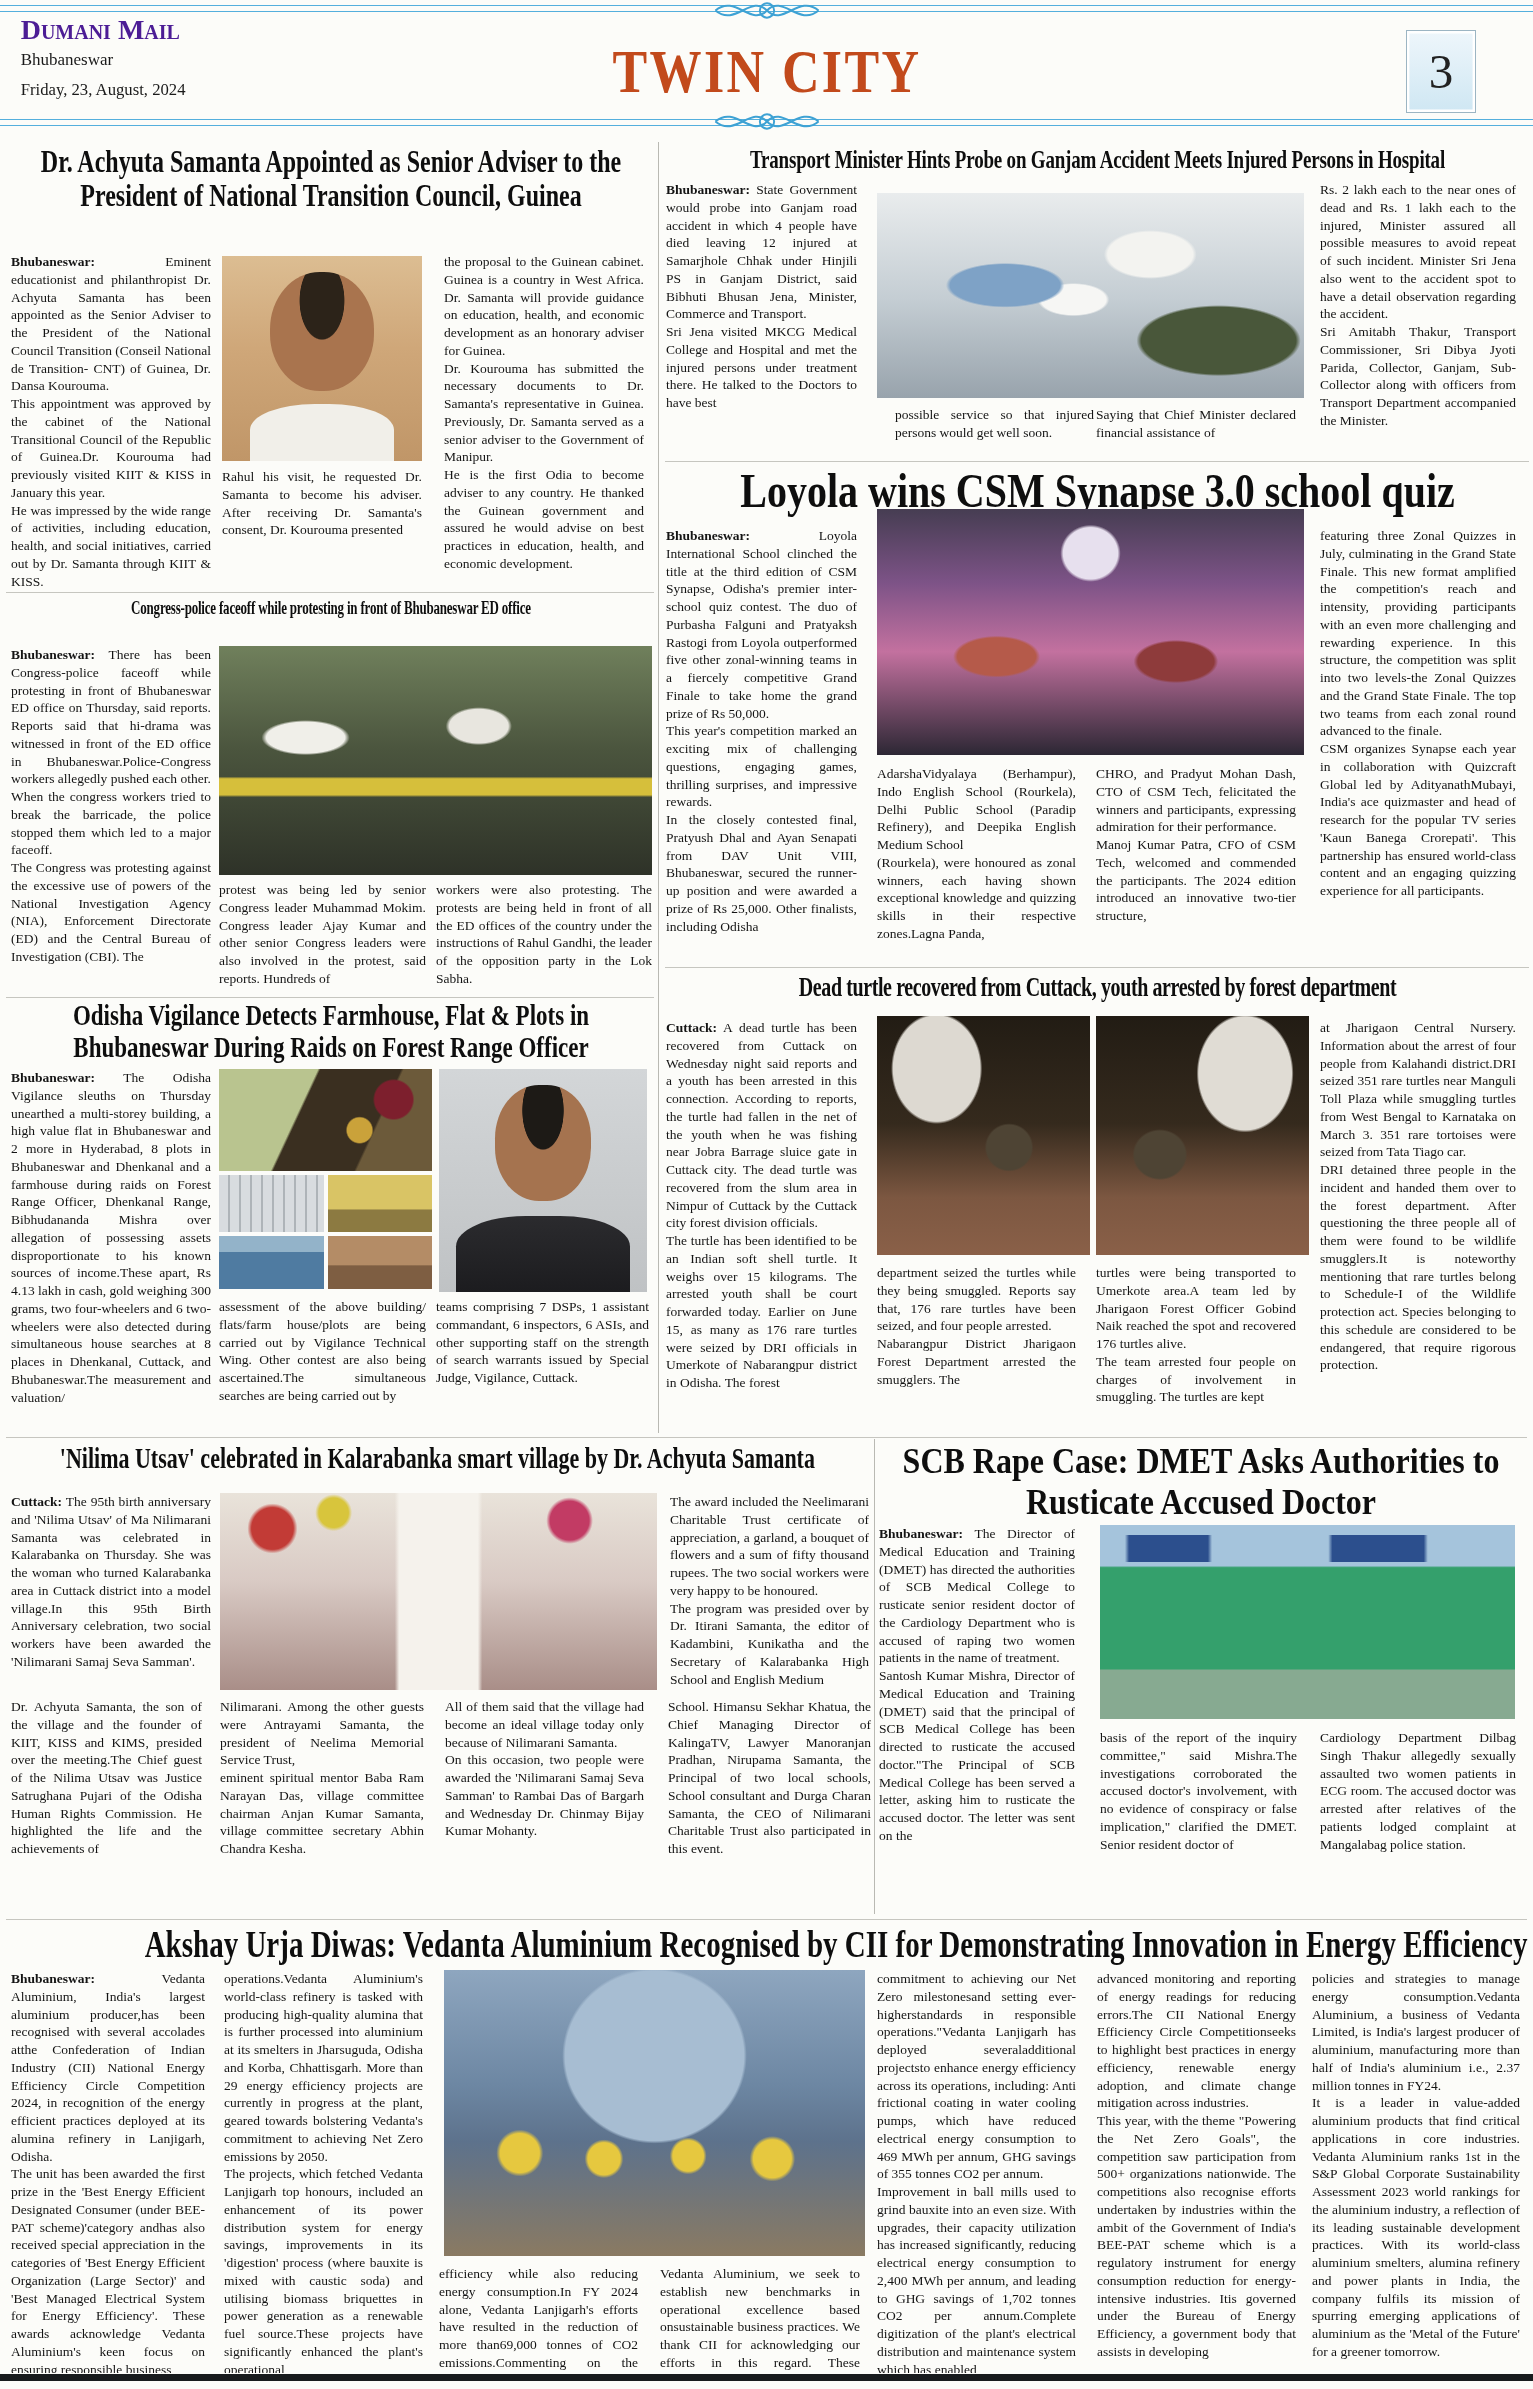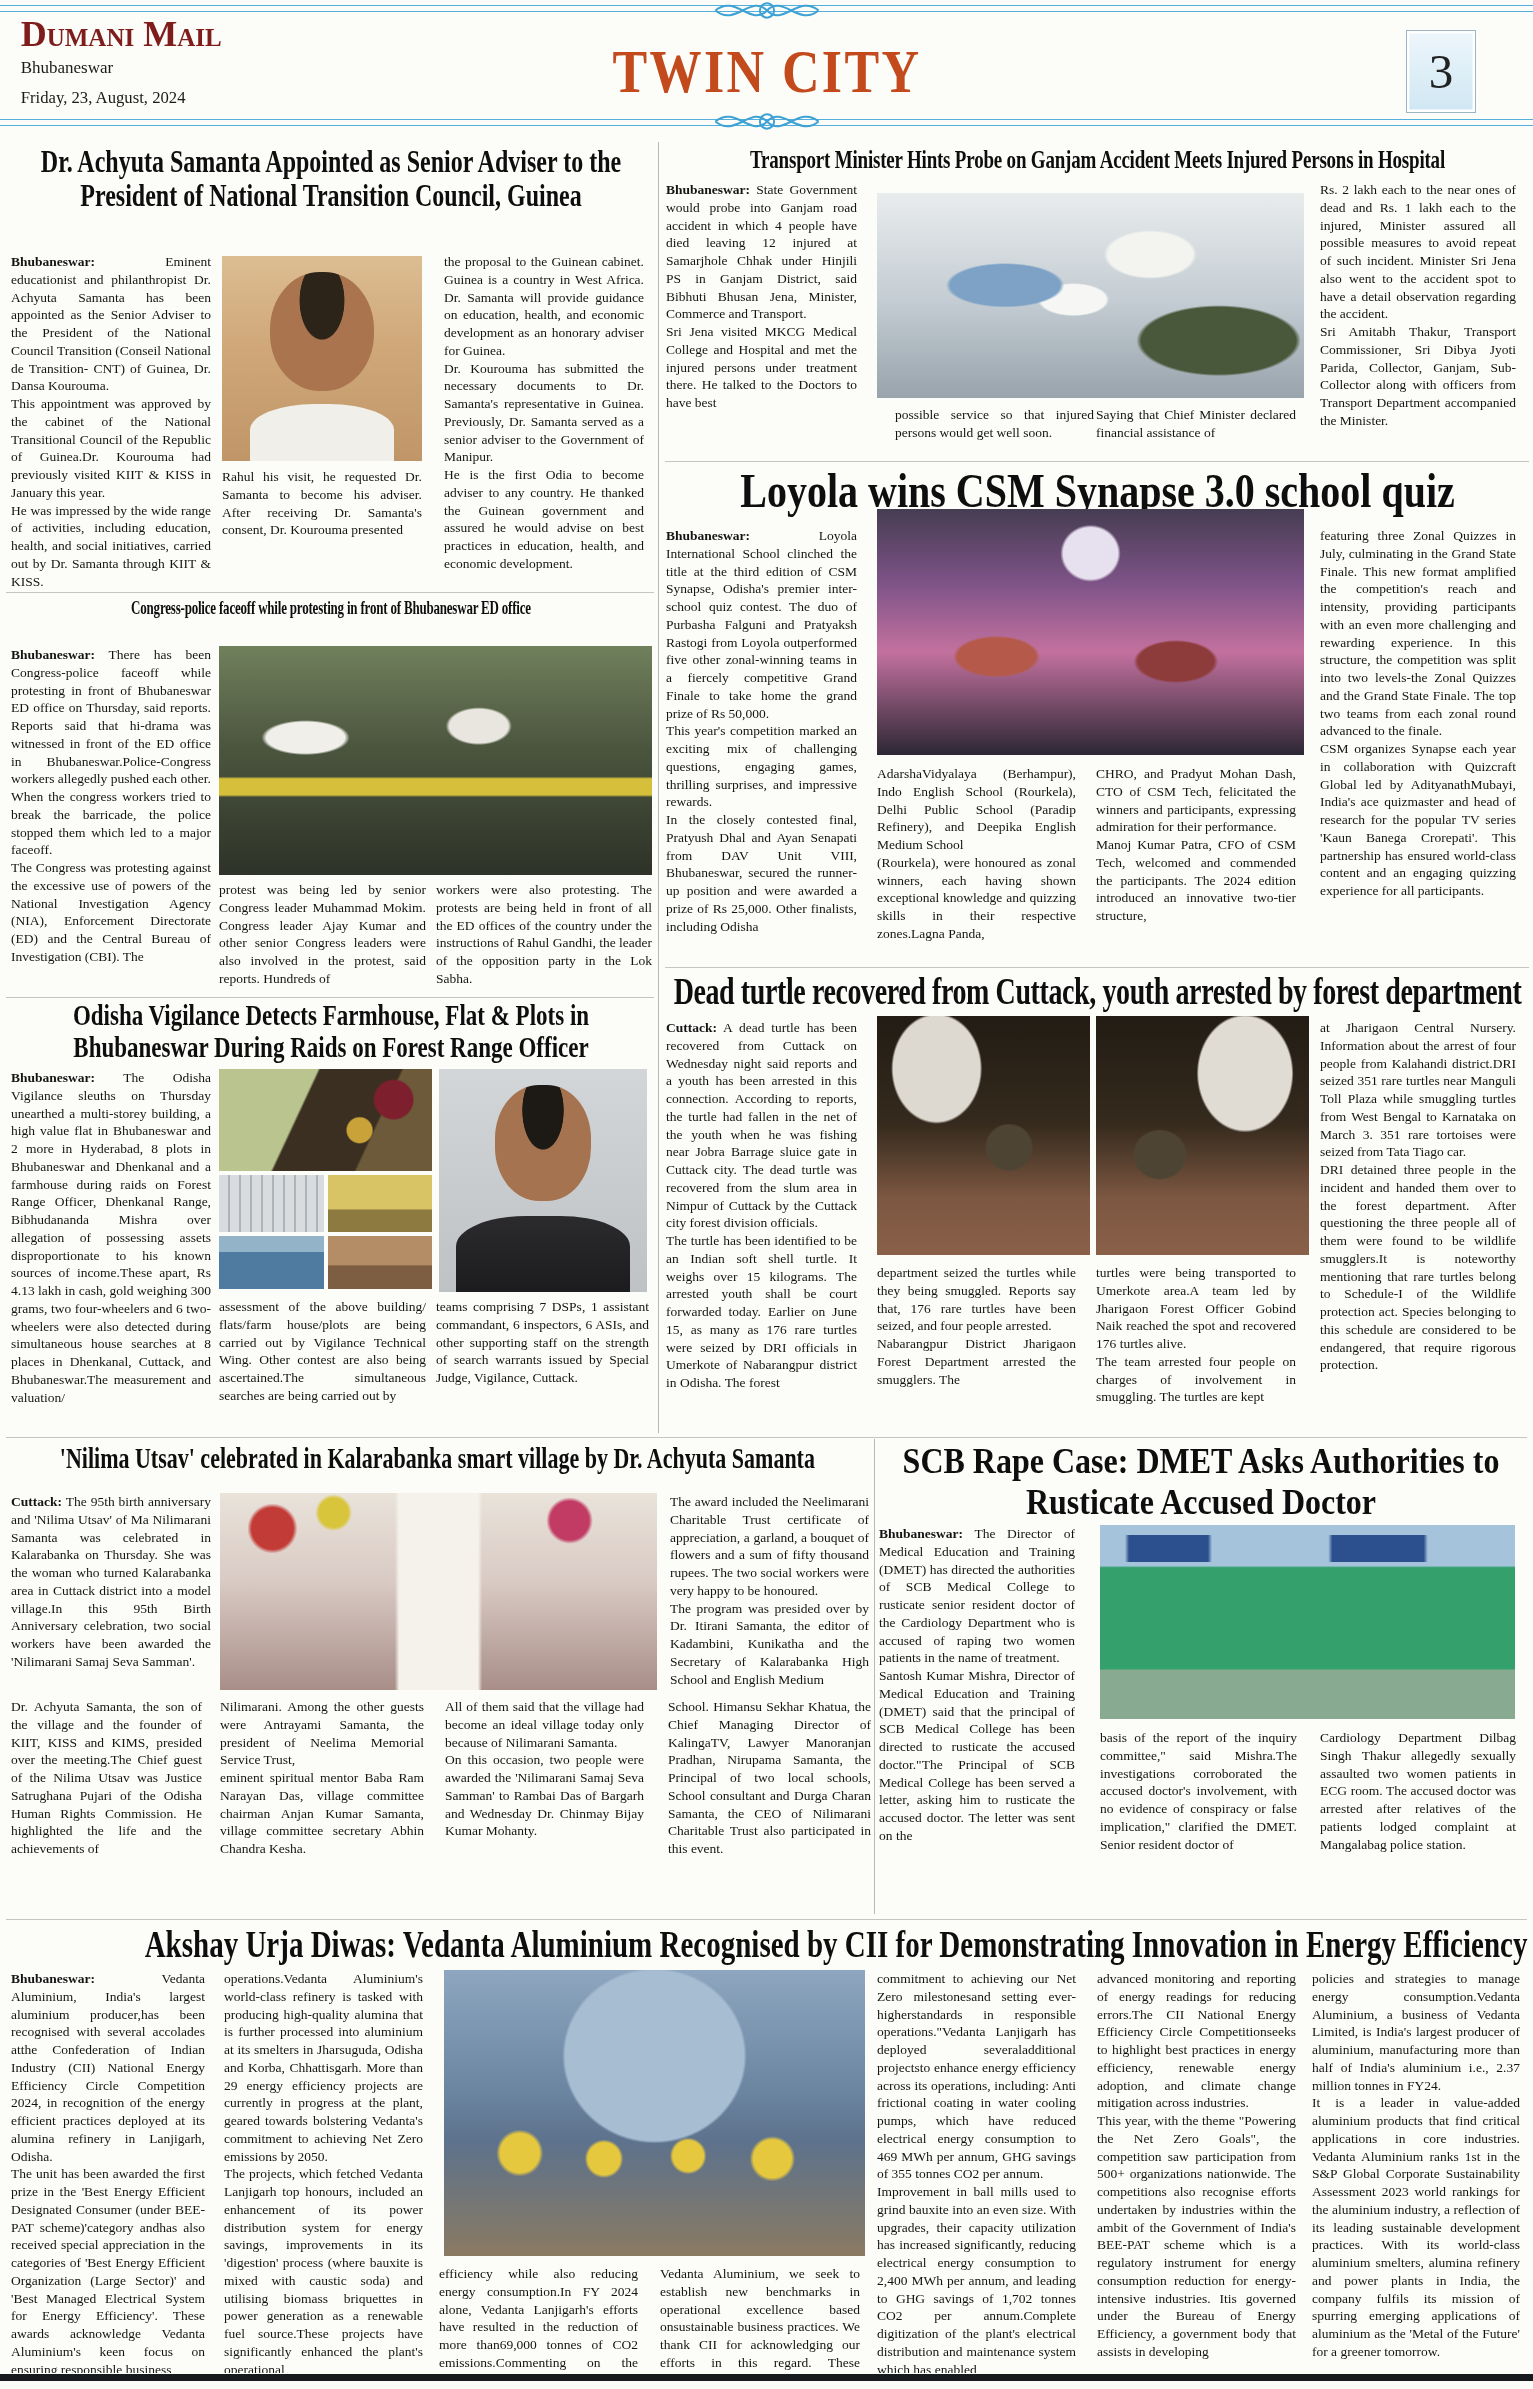--- a/index.html
+++ b/index.html
@@ -2,35 +2,35 @@
 <html style="font-size:12.7px"><head>
 <meta charset="utf-8">
 <style>
   html,body{margin:0;padding:0;background:#ffffff;}
   .page{position:relative;width:1534px;height:2389px;background:#fcfcf9;font-family:"Liberation Serif",serif;color:#141414;overflow:hidden;}
 
   
   .rule-blue{position:absolute;left:0;width:100%;height:4.8px;border-top:1.6px solid #54afdd;border-bottom:1.6px solid #54afdd;}
   .orn{position:absolute;left:50%;transform:translateX(-50%);}
   .mast-left{position:absolute;left:20.7px;top:16px;}
-  .paper-name{font-variant:small-caps;font-weight:bold;color:#7f1d1d;font-size:36px;line-height:1;}
+  .paper-name{font-variant:small-caps;font-weight:bold;color:#4c1d95;font-size:28px;line-height:1;}
   .paper-city{font-size:17px;margin-top:6.4px;color:#1a1a1a;}
   .paper-date{font-size:16.7px;margin-top:9.5px;color:#1a1a1a;}
   .section-title{position:absolute;left:0;right:0;top:37px;text-align:center;color:#c24a1c;font-size:52px;font-weight:bold;letter-spacing:2.4px;transform:scaleY(1.18);transform-origin:top center;}
   .page-box{position:absolute;left:1406px;top:30px;width:68px;height:81px;background:linear-gradient(180deg,#eef6fb,#cfe7f3);border:0.8px solid #9cb5c3;box-shadow:inset 0 0 0 2.4px #ffffff;display:flex;align-items:center;justify-content:center;font-size:49px;color:#222;}
 
   
   .hl{position:absolute;font-weight:bold;text-align:center;line-height:1.1;color:#0e0e0e;}
   .hl>span{display:block;transform-origin:top center;}
   .hl-guinea{font-size:24px;} .hl-guinea>span{transform:scaleY(1.3);}
   .hl-ganjam{font-size:19px;letter-spacing:-0.2px;} .hl-ganjam>span{transform:scaleY(1.35);}
   .hl-loyola{font-size:40px;} .hl-loyola>span{transform:scaleY(1.2);}
   .hl-congress{font-size:13px;letter-spacing:-0.2px;} .hl-congress>span{transform:scaleY(1.45);}
   .hl-vigilance{font-size:23px;} .hl-vigilance>span{transform:scaleY(1.3);}
-  .hl-turtle{font-size:28px;letter-spacing:-0.4px;} .hl-turtle>span{transform:scaleY(1.35);}
+  .hl-turtle{font-size:20px;letter-spacing:-0.4px;} .hl-turtle>span{transform:scaleY(1.35);}
   .hl-nilima{font-size:22px;} .hl-nilima>span{transform:scaleY(1.35);}
   .hl-scb{font-size:32px;line-height:1.15;} .hl-scb>span{transform:scaleY(1.1);}
   .hl-vedanta{font-size:29px;text-align:right;} .hl-vedanta>span{transform:scaleY(1.3);}
 
   
   .col{position:absolute;font-size:13.5px;line-height:1.315;text-align:justify;overflow:hidden;color:#141414;}
   .col .t{white-space:pre-line;}
   .dateline{font-weight:bold;}
 
   

